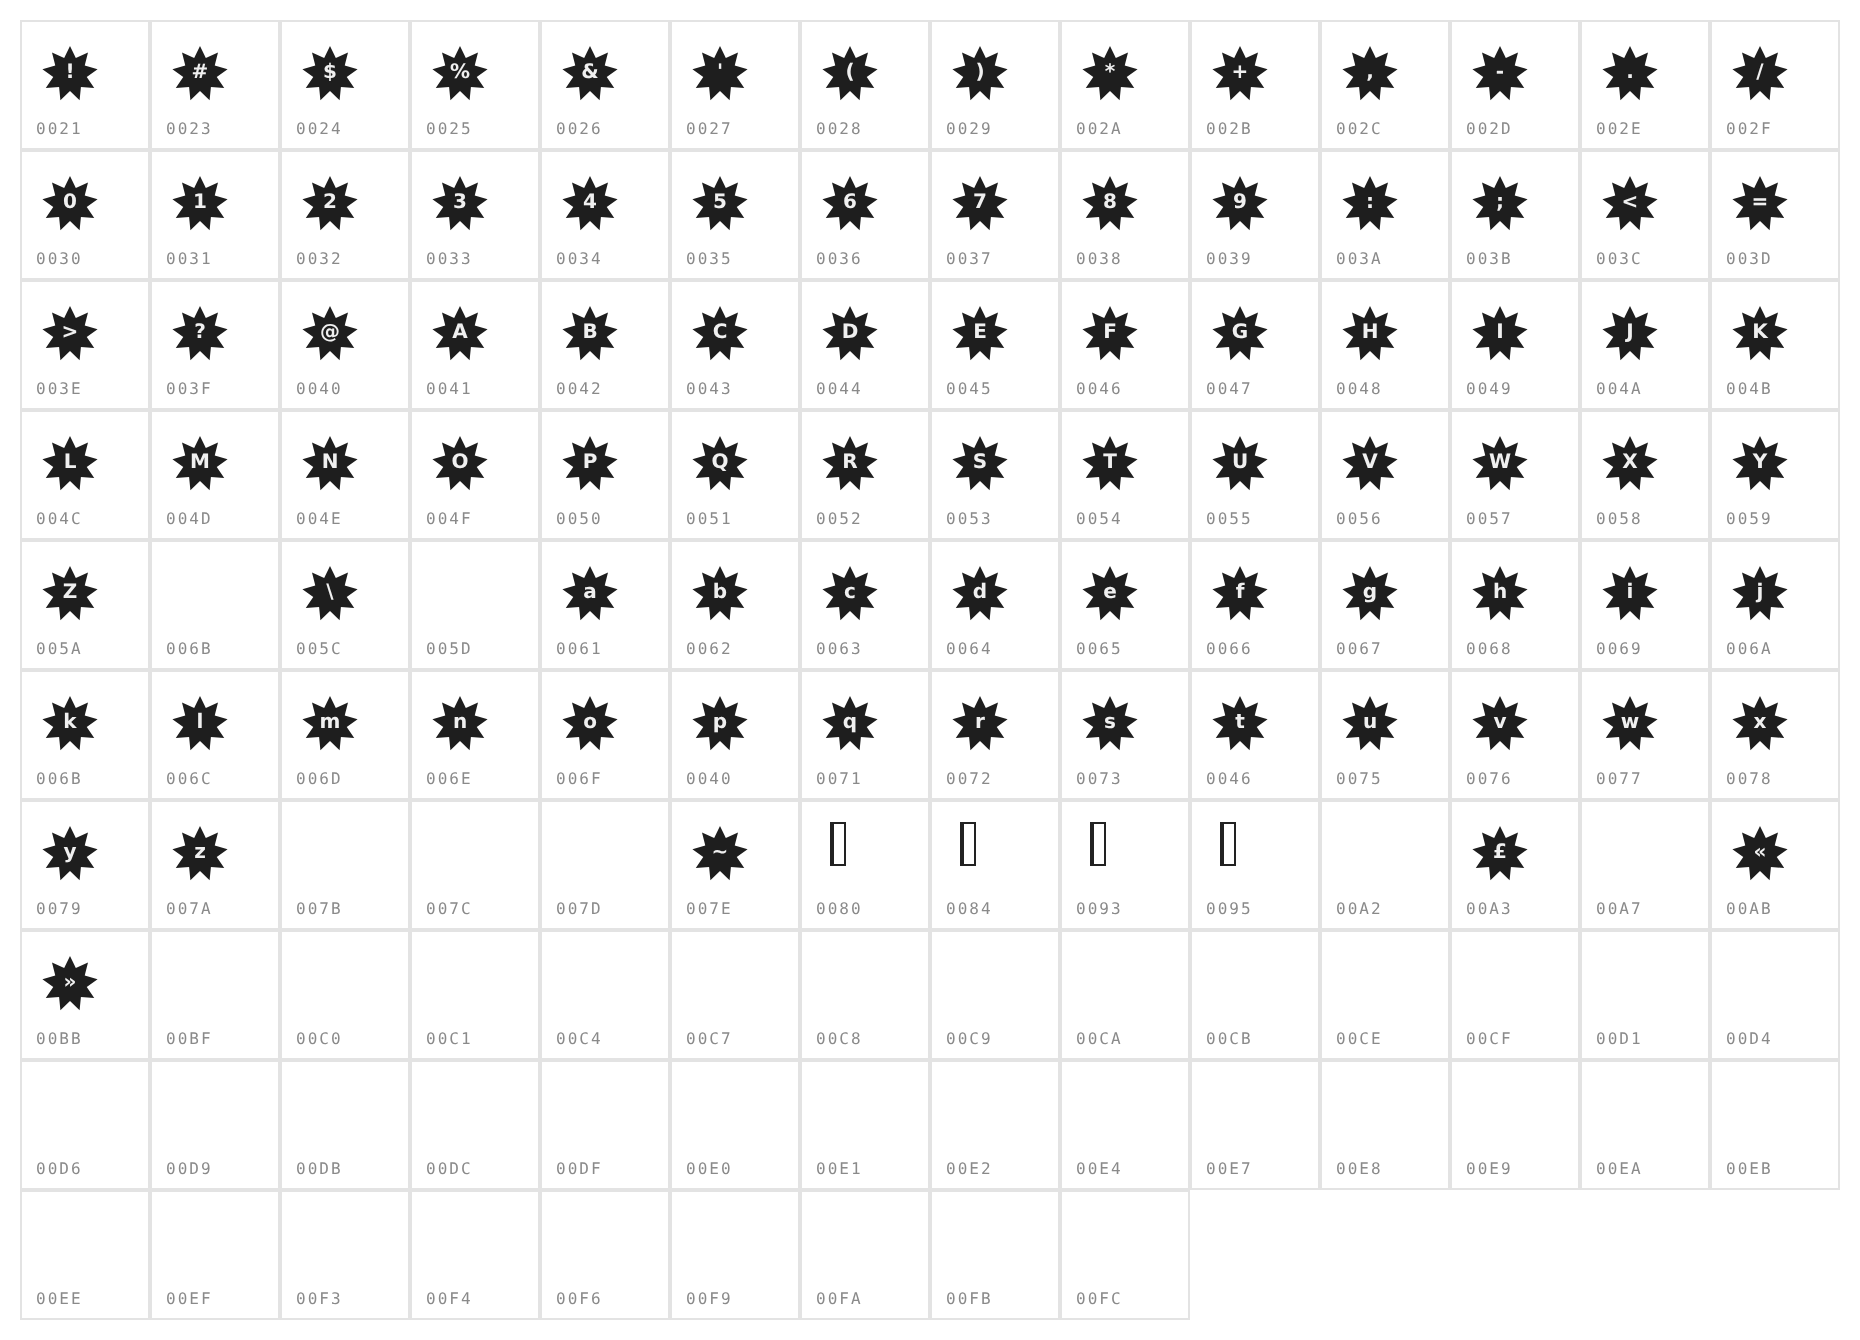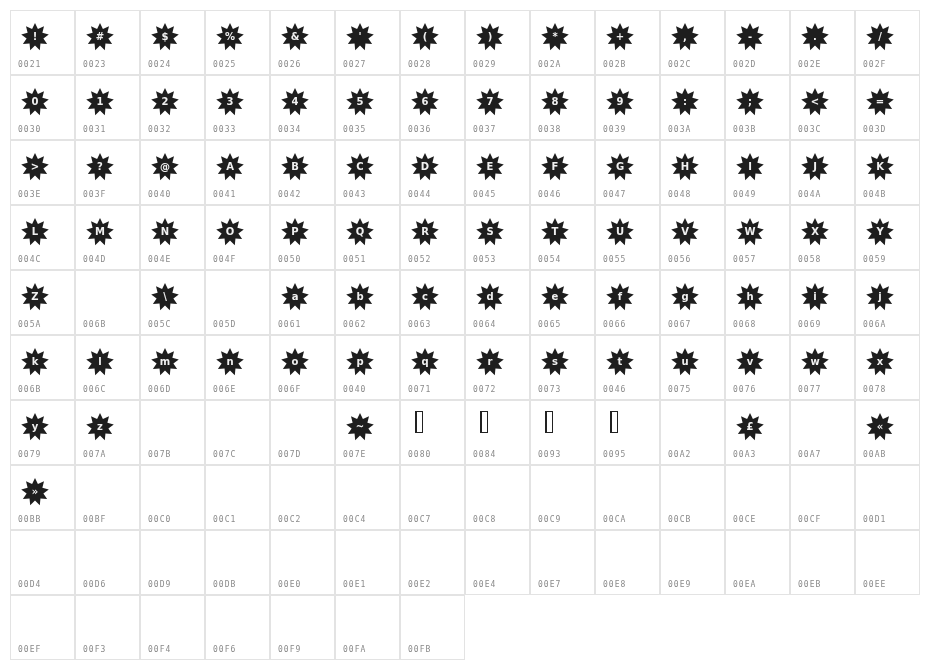--- a/index.html
+++ b/index.html
@@ -981,24 +981,20 @@
     <div class="cell">
 
     <span class="code">00C0</span>
   </div>
     <div class="cell">
 
     <span class="code">00C1</span>
   </div>
     <div class="cell">
 
-    <span class="code">00C2</span>
-  </div>
-    <div class="cell">
-
     <span class="code">00C4</span>
   </div>
     <div class="cell">
 
     <span class="code">00C7</span>
   </div>
     <div class="cell">
 
     <span class="code">00C8</span>
   </div>
@@ -1037,20 +1033,28 @@
     <div class="cell">
 
     <span class="code">00D9</span>
   </div>
     <div class="cell">
 
     <span class="code">00DB</span>
   </div>
     <div class="cell">
 
+    <span class="code">00DC</span>
+  </div>
+    <div class="cell">
+
+    <span class="code">00DF</span>
+  </div>
+    <div class="cell">
+
     <span class="code">00E0</span>
   </div>
     <div class="cell">
 
     <span class="code">00E1</span>
   </div>
     <div class="cell">
 
     <span class="code">00E2</span>
   </div>
@@ -1103,13 +1107,17 @@
     <span class="code">00F9</span>
   </div>
     <div class="cell">
 
     <span class="code">00FA</span>
   </div>
     <div class="cell">
 
     <span class="code">00FB</span>
   </div>
+    <div class="cell">
+
+    <span class="code">00FC</span>
+  </div>
   </div>
 
 </body></html>

